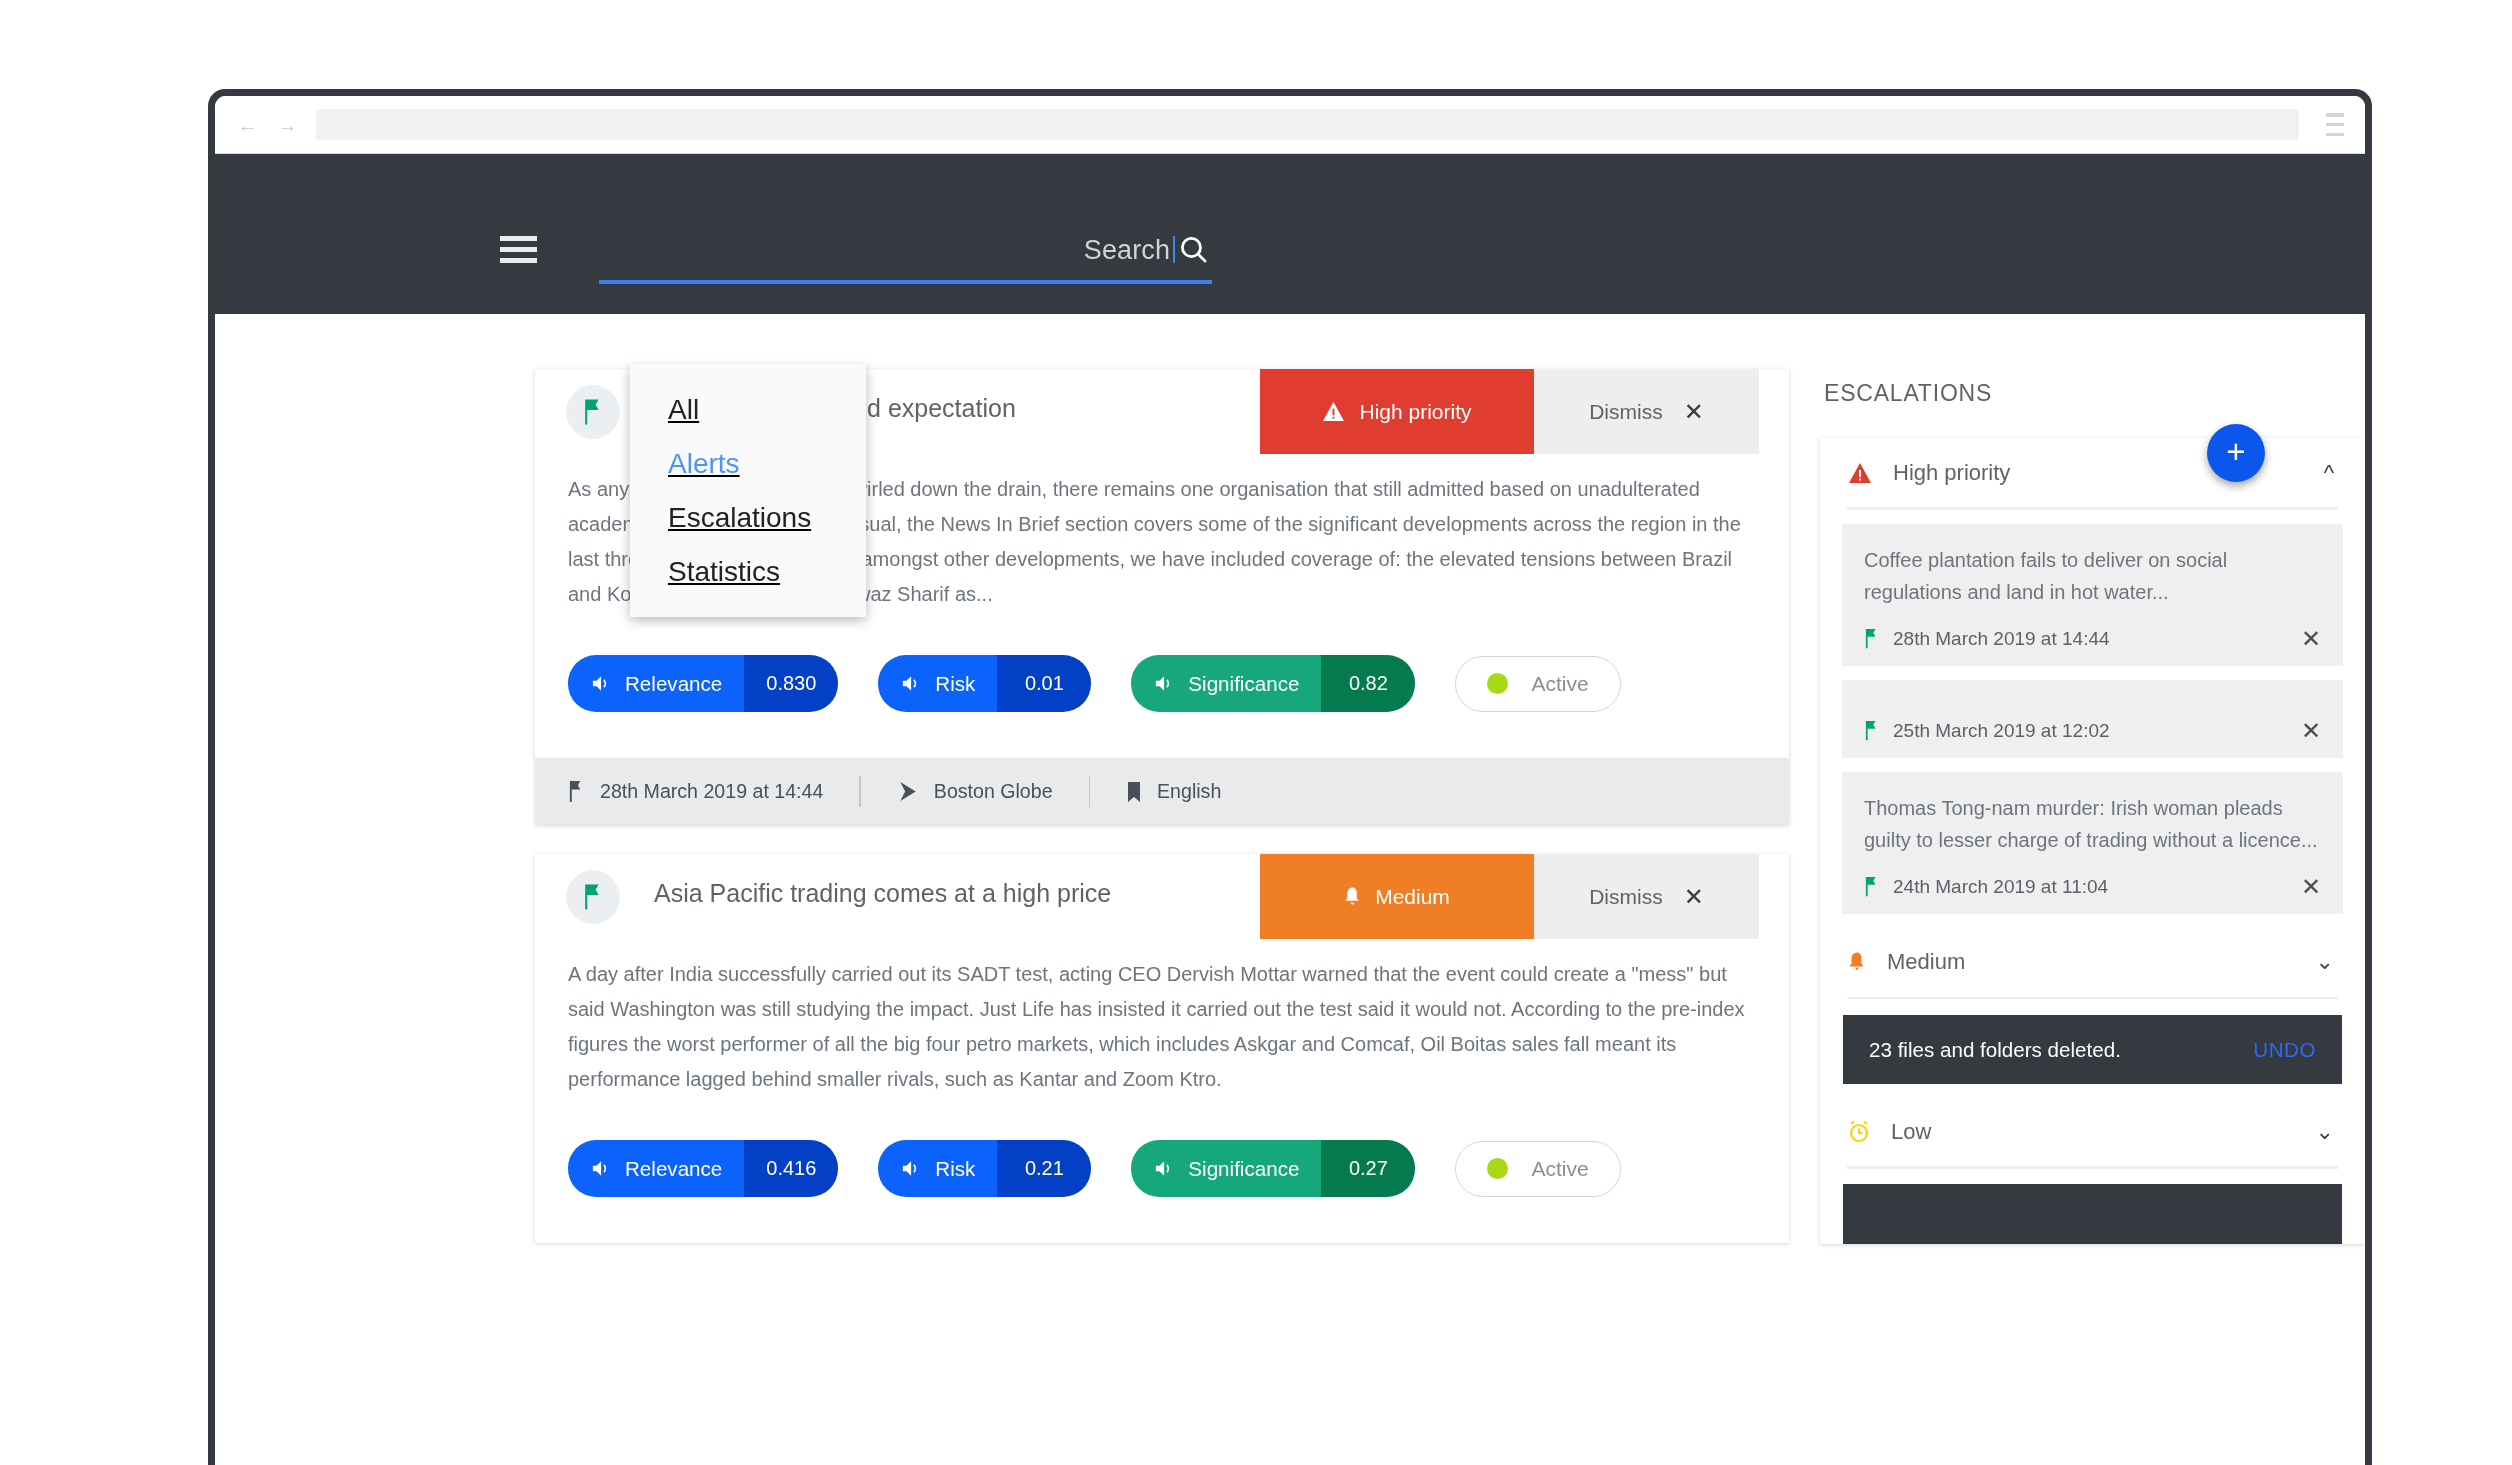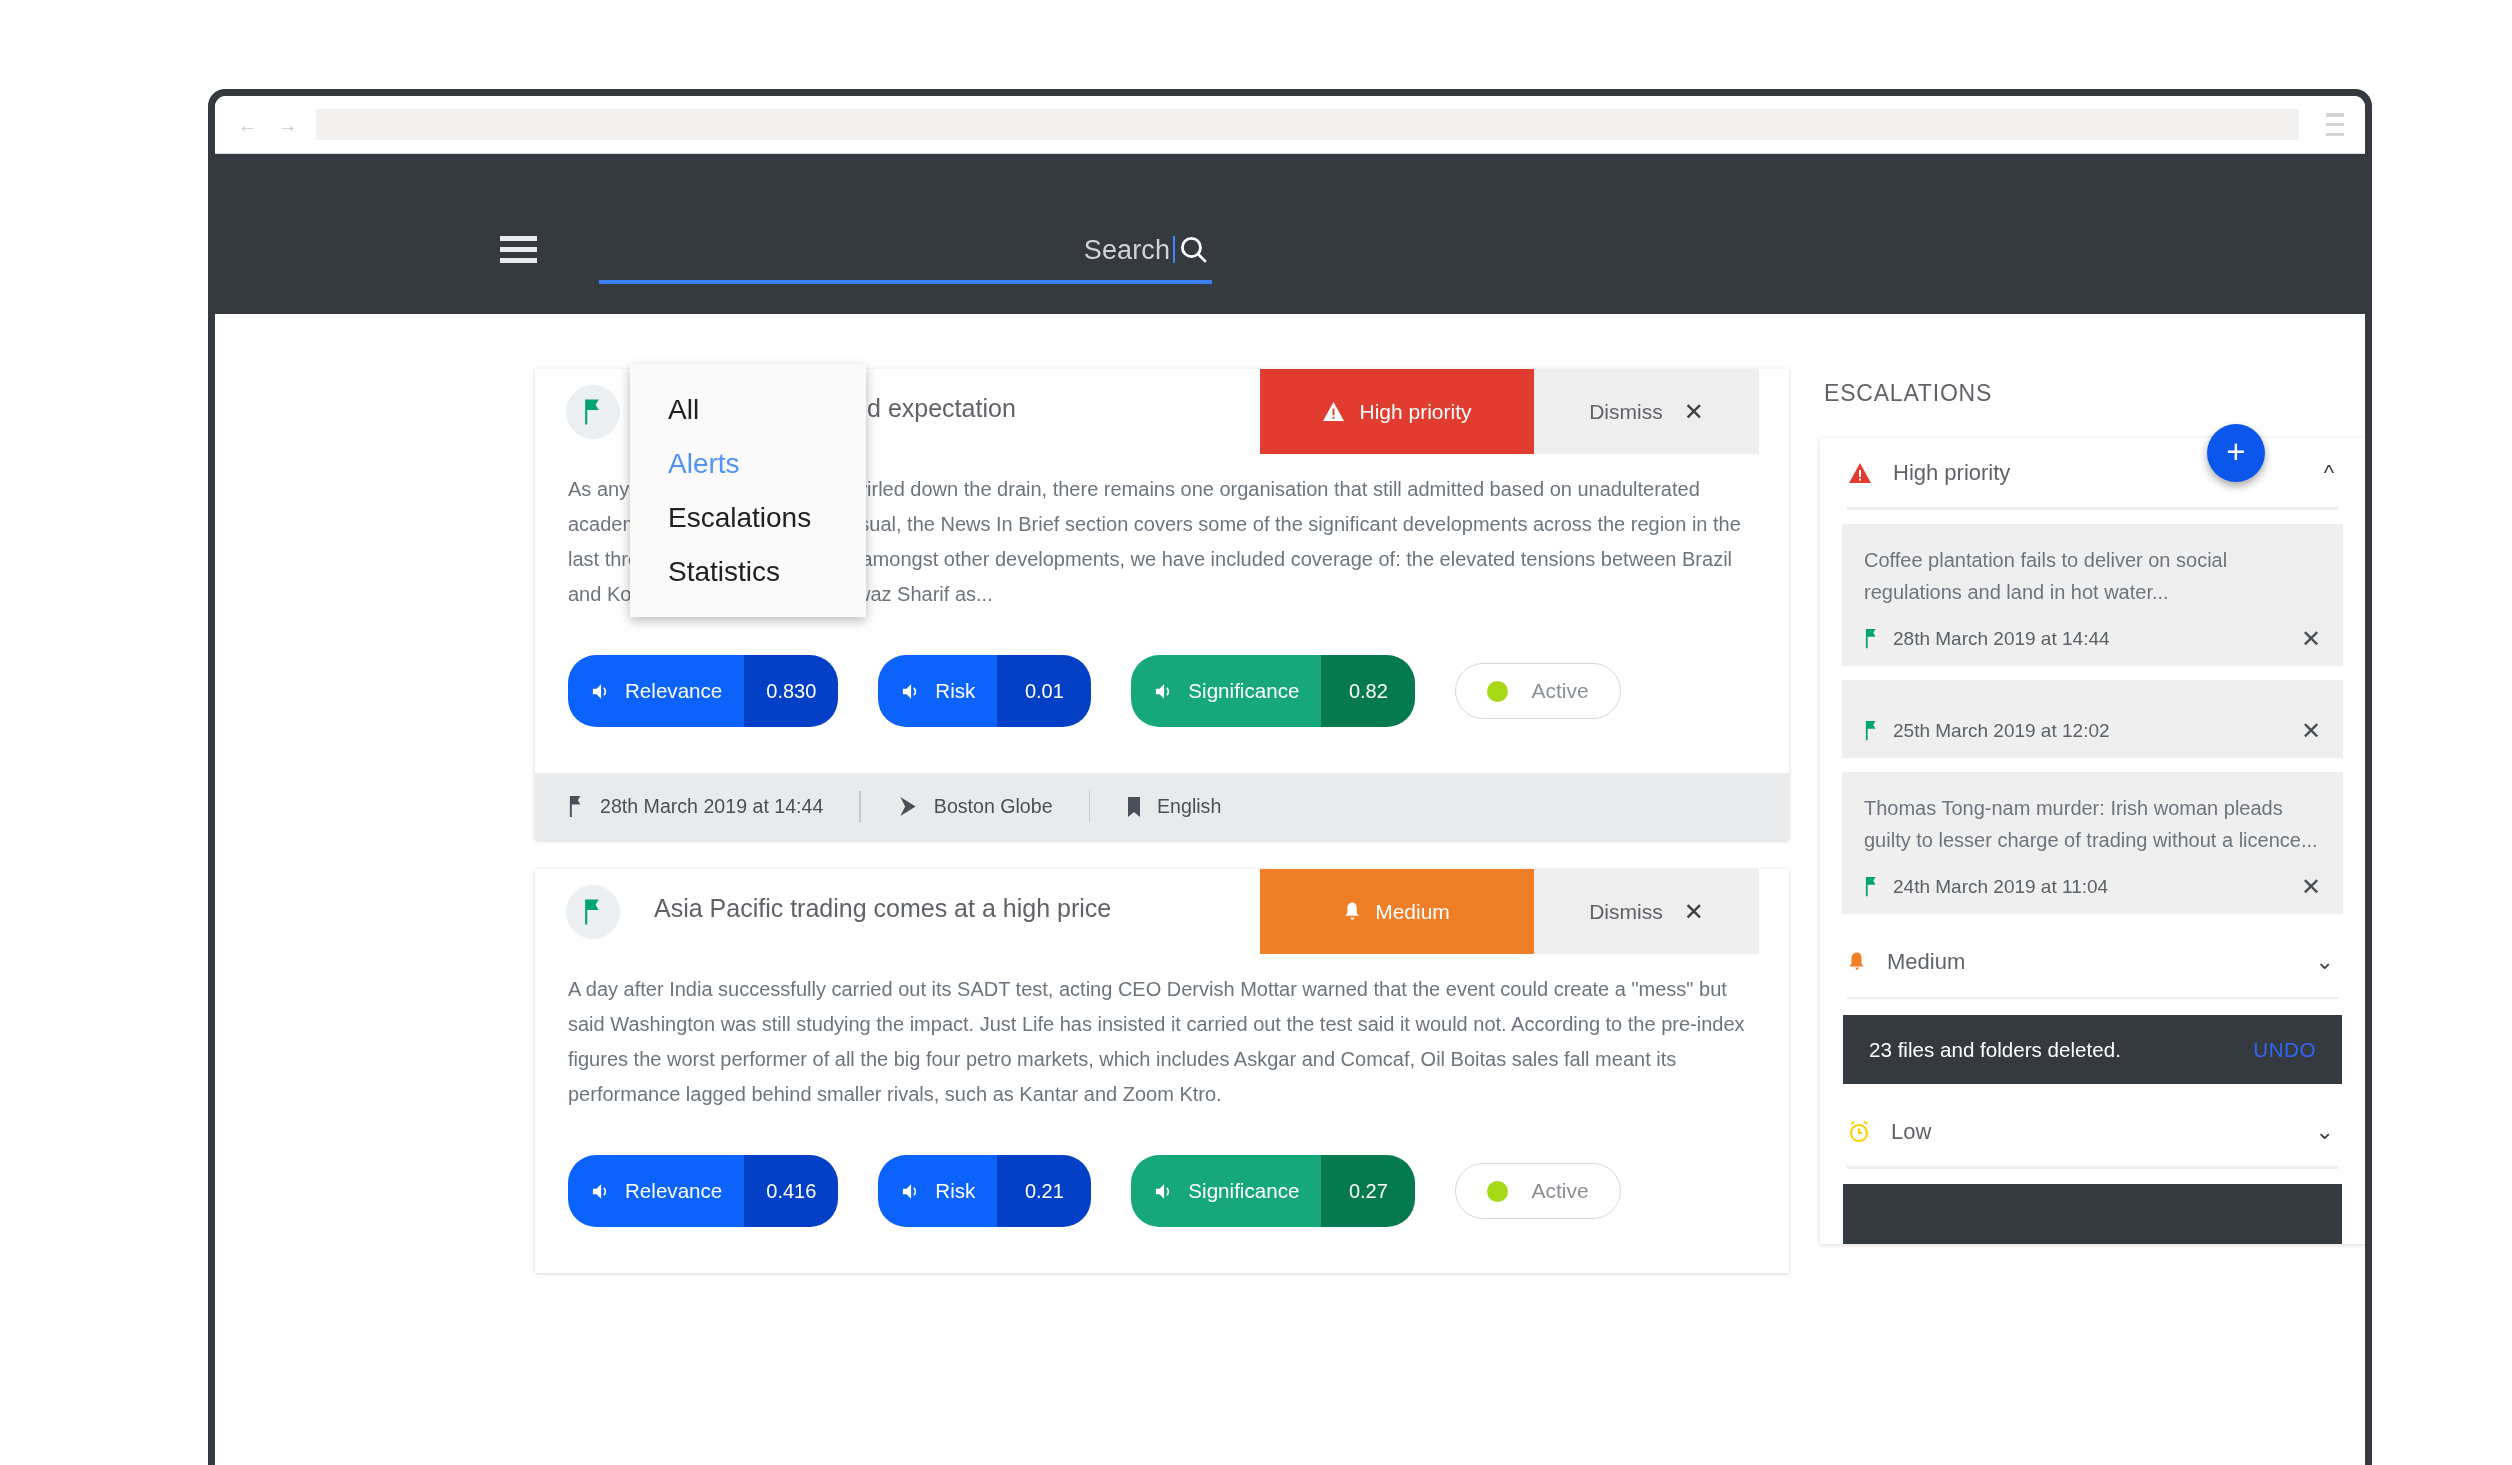--- a/index.html
+++ b/index.html
@@ -106,20 +106,21 @@
 
   
   #search-dropdown{
     position:absolute;
     left:415px; top:268px;
     width:236px;
     background:#fafafa;
     box-shadow:0 3.5px 11px rgba(0,0,0,.28);
     padding:19px 0 18px 0;
     z-index:90;
+    text-decoration:underline;
   }
   .dropdown-item{
     padding:13px 38px;
     font-size:28px;
     color:#202124;
     line-height:1;
     white-space:nowrap;
   }
   .dropdown-item.is-active{ color:#5093f7; }
 
@@ -213,21 +214,21 @@
     margin-left:0;
   }
   .card-body{ padding:18px 33px 5px 33px; }
 
   .metrics-row{
     display:flex; align-items:center; gap:40px;
     padding:38px 33px 46px 33px;
   }
   .metric-pill{
     display:flex; align-items:stretch;
-    height:72px; border-radius:28px; overflow:hidden;
+    height:57px; border-radius:28px; overflow:hidden;
     color:#ffffff;
   }
   .metric-left{
     display:flex; align-items:center; gap:13px;
     padding:0 22px 0 24px;
     font-size:20.6px;
   }
   .metric-right{
     display:flex; align-items:center; justify-content:center;
     min-width:94px; padding:0 17px;

